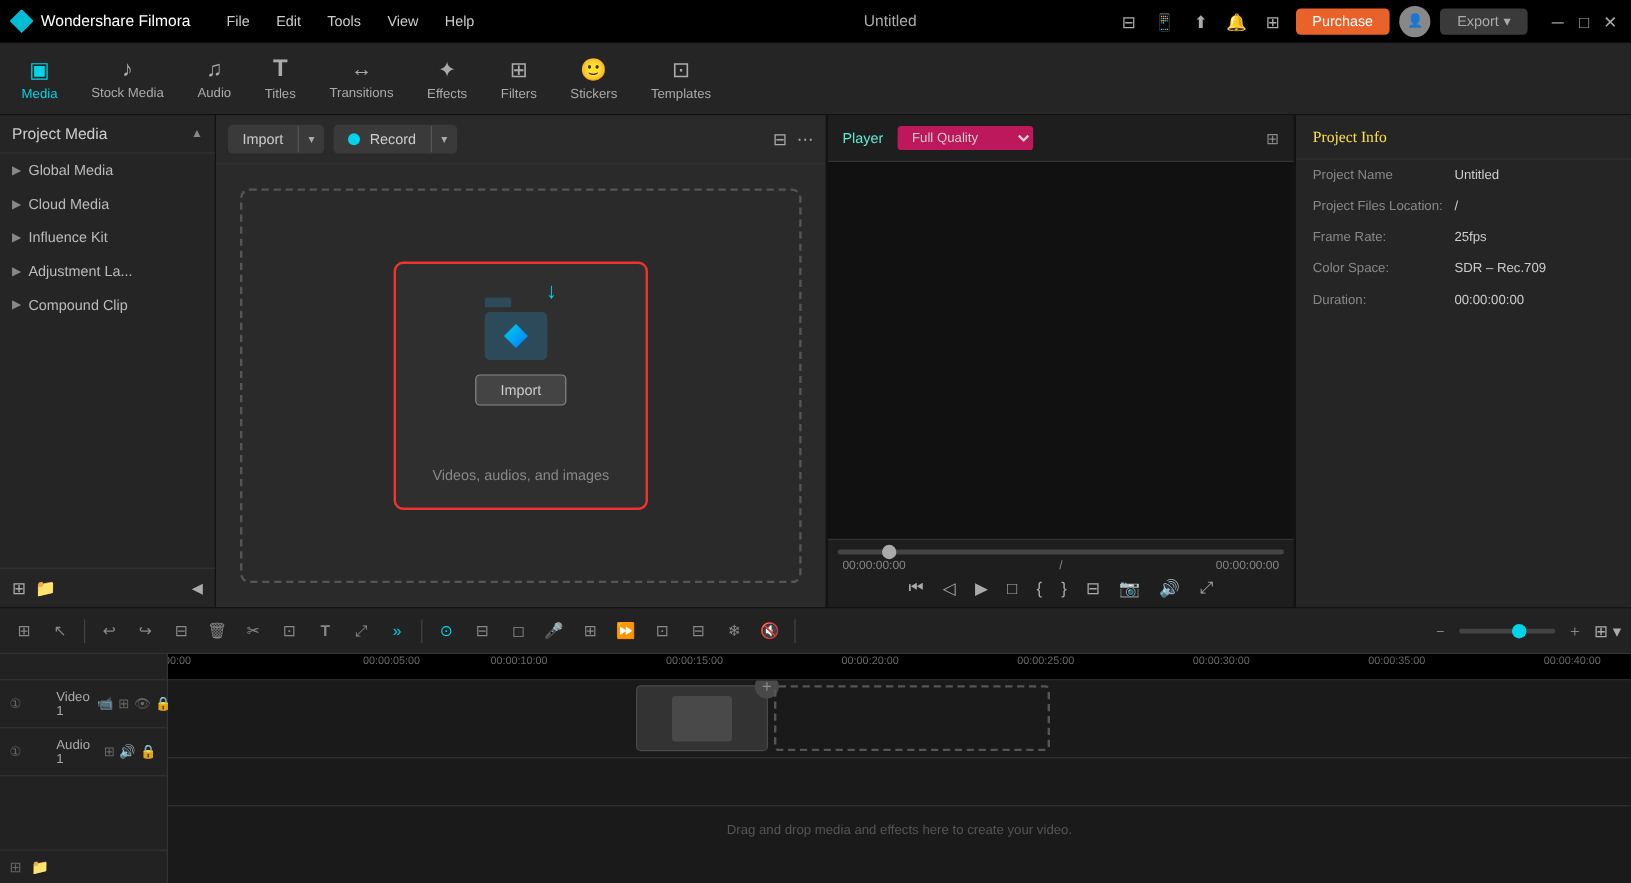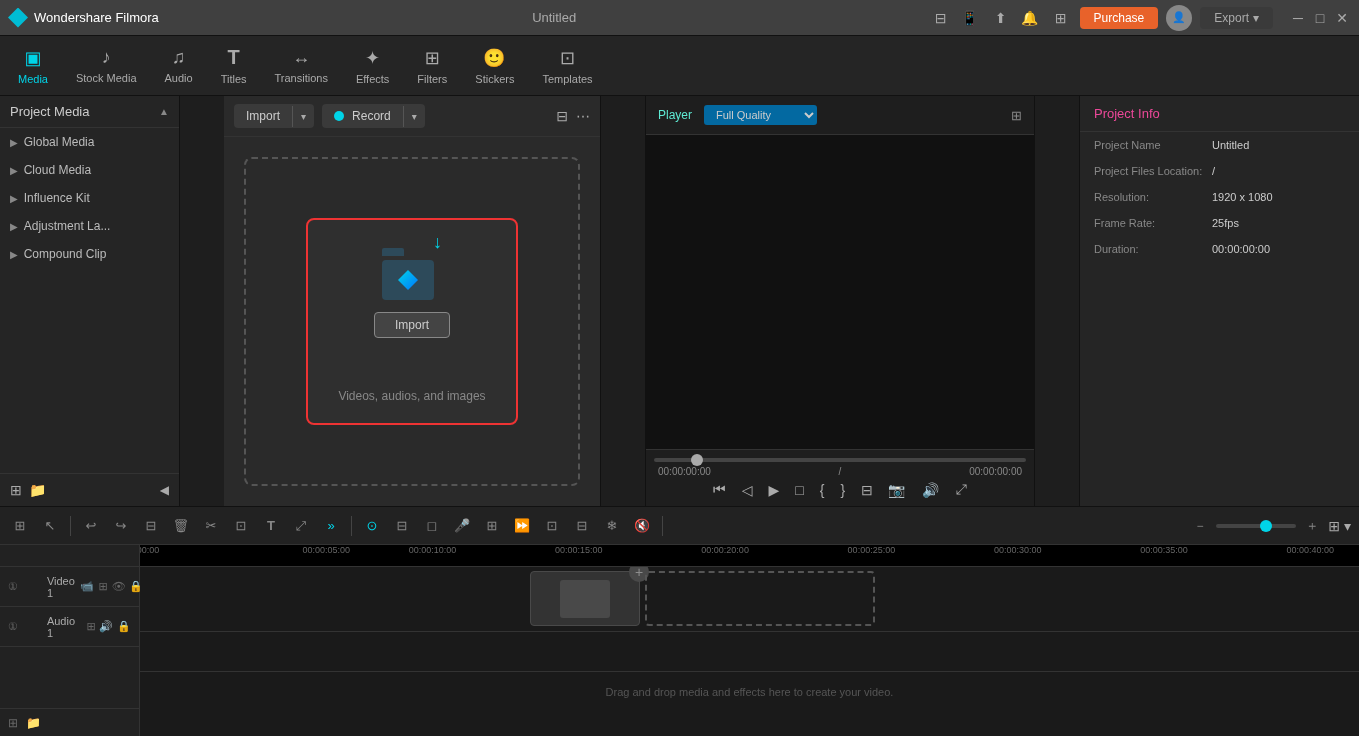--- a/index.html
+++ b/index.html
@@ -10,21 +10,21 @@
       width: 1359px;
       height: 736px;
       overflow: hidden;
       font-size: 12px;
     }
 
     
     #titlebar {
       display: flex;
       align-items: center;
-      background: #404040;
+      background: #000000;
       height: 36px;
       padding: 0 8px;
       border-bottom: 1px solid #111;
     }
     #titlebar .app-logo {
       display: flex;
       align-items: center;
       gap: 6px;
       margin-right: 20px;
     }
@@ -104,21 +104,20 @@
       color: #aaa;
       font-size: 11px;
     }
     .toolbar-item.active { color: #00d4e8; }
     .toolbar-item .tb-icon { font-size: 18px; }
 
     
     #main {
       display: flex;
       height: calc(736px - 36px - 60px - 230px);
-      gap: 44px;
     }
 
     
     #left-panel {
       width: 180px;
       background: #252525;
       border-right: 1px solid #111;
       display: flex; flex-direction: column;
     }
     #left-panel .panel-header {
@@ -265,21 +264,21 @@
     
     #right-panel {
       width: 280px;
       background: #252525;
       border-left: 1px solid #111;
       display: flex; flex-direction: column;
     }
     #right-panel .rp-header {
       padding: 10px 14px;
       border-bottom: 1px solid #333;
-      color: #ec4899; font-size: 13px; font-weight: 500;
+      color: #fde047; font-size: 13px; font-weight: 500; font-family: Liberation Serif, serif;
     }
     #right-panel .rp-row {
       display: flex; align-items: flex-start;
       padding: 7px 14px;
       gap: 8px;
     }
     #right-panel .rp-label { color: #888; font-size: 11px; min-width: 110px; }
     #right-panel .rp-value { color: #ccc; font-size: 11px; }
 
     
@@ -292,21 +291,21 @@
     }
     #player-panel .player-header {
       display: flex; align-items: center; gap: 12px;
       padding: 8px 12px;
       border-bottom: 1px solid #333;
     }
     .player-tab {
       color: #5eead4; font-size: 12px; padding: 4px 0; cursor: pointer;
     }
     .quality-select {
-      background: #0369a1; border: none; color: #ccc;
+      background: #be185d; border: none; color: #ccc;
       padding: 3px 8px; border-radius: 3px; font-size: 11px;
       cursor: pointer;
     }
     .player-screen {
       flex: 1;
       background: #111;
       display: flex; align-items: center; justify-content: center;
     }
     .player-controls {
       display: flex; flex-direction: column; gap: 4px;
@@ -474,20 +473,27 @@
       transform: translateX(-50%);
     }
   </style>
 </head>
 <body>
 
 <div id="titlebar">
   <div class="app-logo">
     <div class="app-logo-icon"></div>
     <span class="app-name">Wondershare Filmora</span>
+  </div>
+  <div class="menu-items">
+    <span class="menu-item">File</span>
+    <span class="menu-item">Edit</span>
+    <span class="menu-item">Tools</span>
+    <span class="menu-item">View</span>
+    <span class="menu-item">Help</span>
   </div>
   <span class="title">Untitled</span>
   <div class="titlebar-right">
     <div class="icon-btn">⊟</div>
     <div class="icon-btn">📱</div>
     <div class="icon-btn">⬆</div>
     <div class="icon-btn">🔔</div>
     <div class="icon-btn">⊞</div>
     <button class="purchase-btn">Purchase</button>
     <div class="user-avatar">👤</div>
@@ -656,26 +662,26 @@
     <div class="rp-header">Project Info</div>
     <div class="rp-row">
       <span class="rp-label">Project Name</span>
       <span class="rp-value">Untitled</span>
     </div>
     <div class="rp-row">
       <span class="rp-label">Project Files Location:</span>
       <span class="rp-value">/</span>
     </div>
     <div class="rp-row">
-      <span class="rp-label">Resolution:</span>
-      <span class="rp-value">1920 x 1080</span>
-    </div>
-    <div class="rp-row">
       <span class="rp-label">Frame Rate:</span>
       <span class="rp-value">25fps</span>
+    </div>
+    <div class="rp-row">
+      <span class="rp-label">Color Space:</span>
+      <span class="rp-value">SDR – Rec.709</span>
     </div>
     <div class="rp-row">
       <span class="rp-label">Duration:</span>
       <span class="rp-value">00:00:00:00</span>
     </div>
   </div>
 </div>
 
 <div id="timeline">
 

